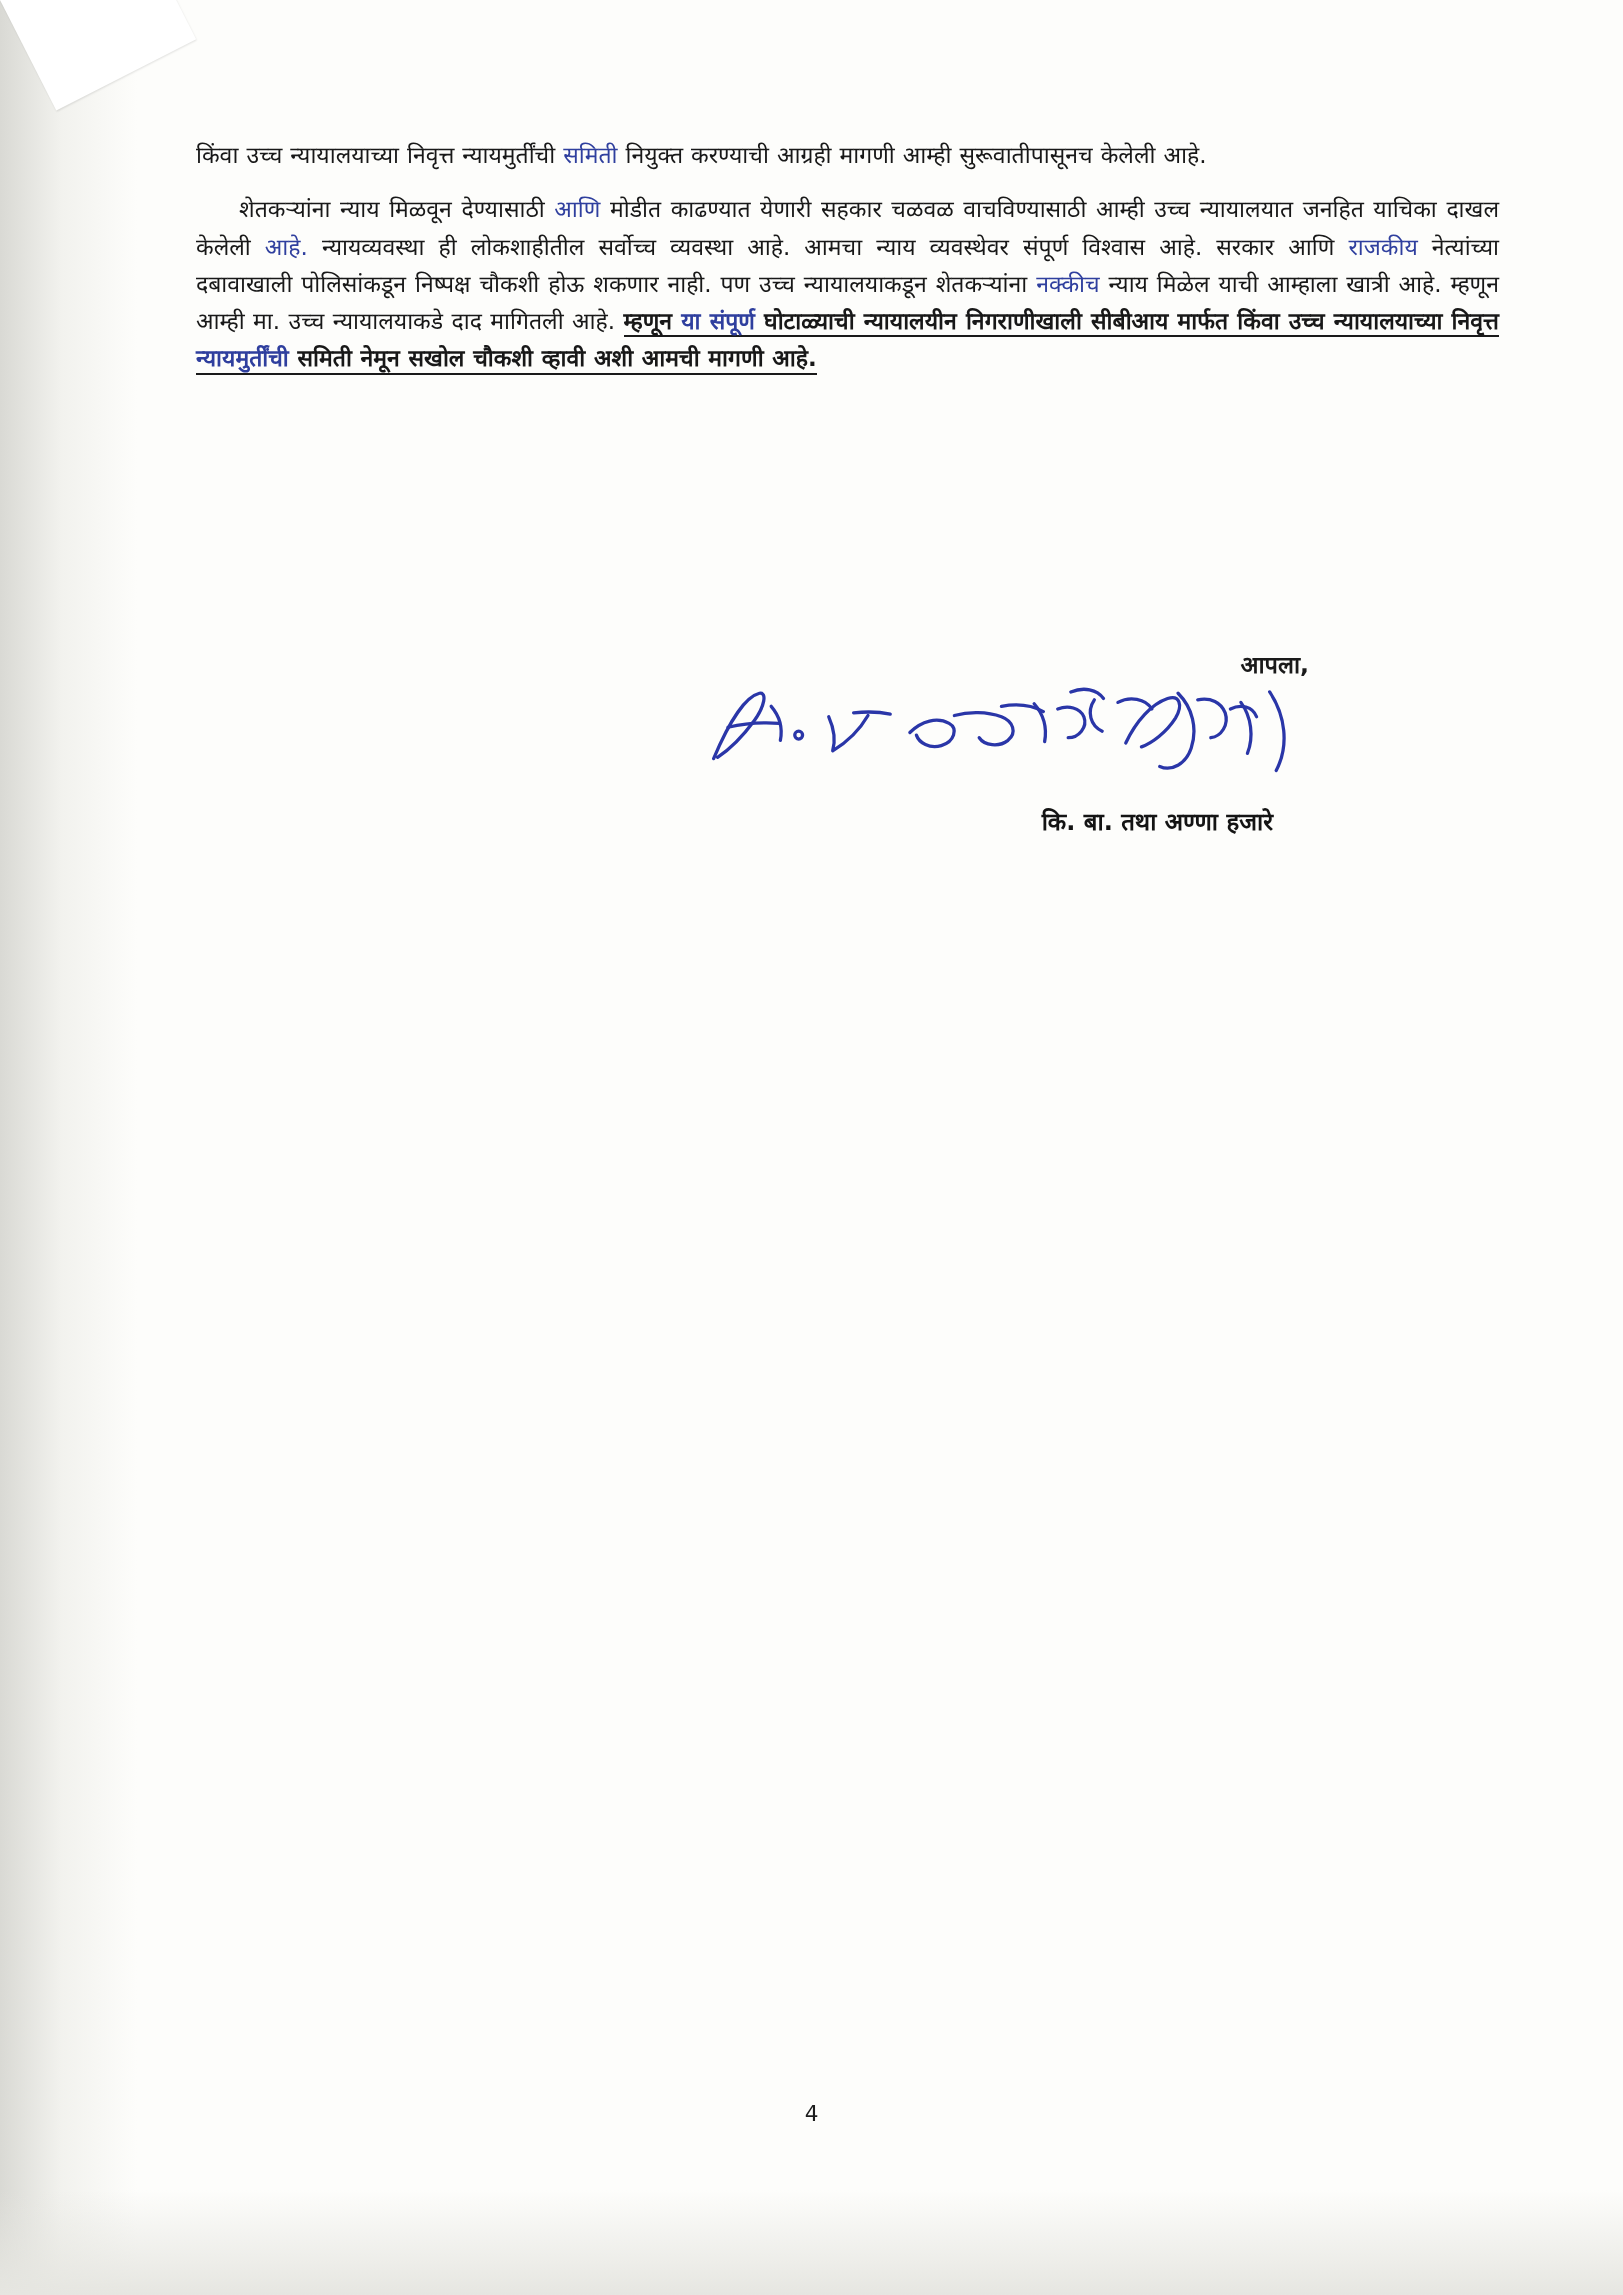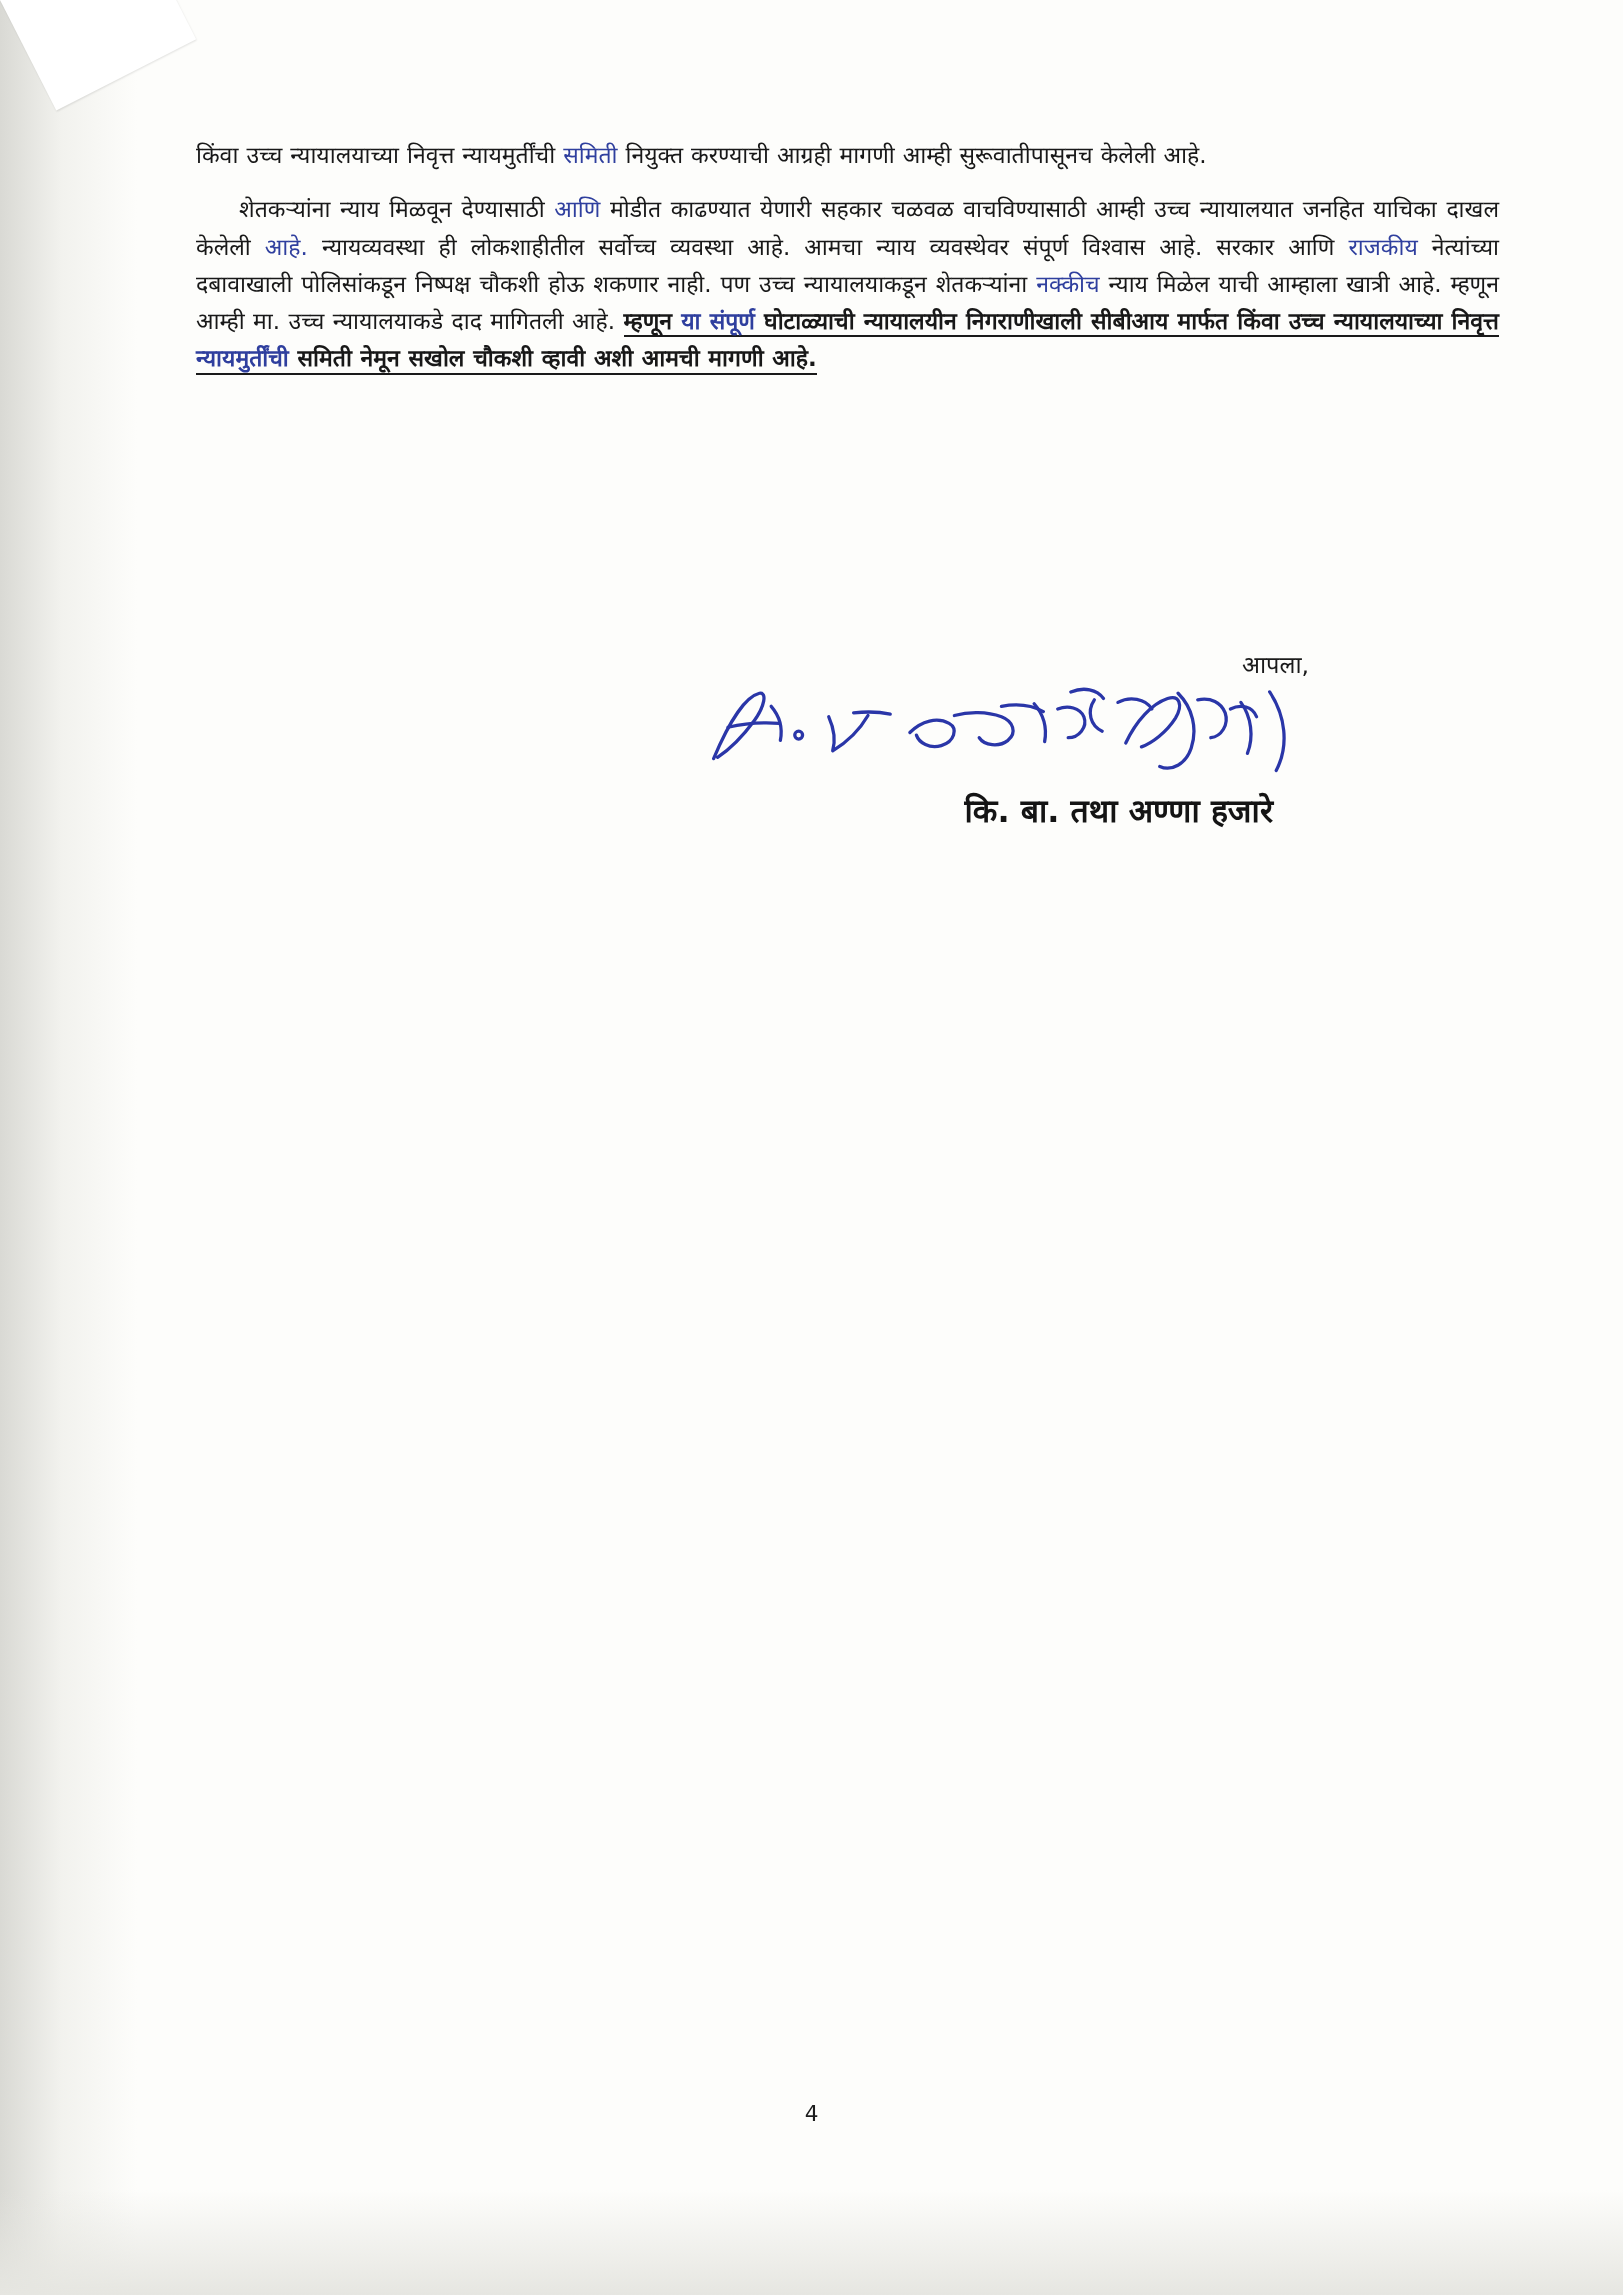--- a/index.html
+++ b/index.html
@@ -70,36 +70,37 @@
     position: absolute;
     left: 196px;
     top: 648px;
     width: 1303px;
     text-align: right;
   }
   .aapla {
     font-size: 23.6px;
     color: #1a1a1a;
     margin-right: 190px;
+    font-weight: bold;
   }
   .signature {
     height: 98px;
     margin-top: 6.5px;
     position: relative;
   }
   .signature svg {
     position: absolute;
     right: 177px;
     top: -6.5px;
   }
   .sign-name {
-    font-size: 32px;
+    font-size: 24px;
     font-weight: bold;
     color: #141414;
-    margin-top: 3px;
+    margin-top: 19px;
     margin-right: 226px;
   }
   .page-number {
     position: absolute;
     left: 0;
     width: 1623px;
     top: 2101px;
     text-align: center;
     font-size: 21.6px;
     color: #1d1d1d;

